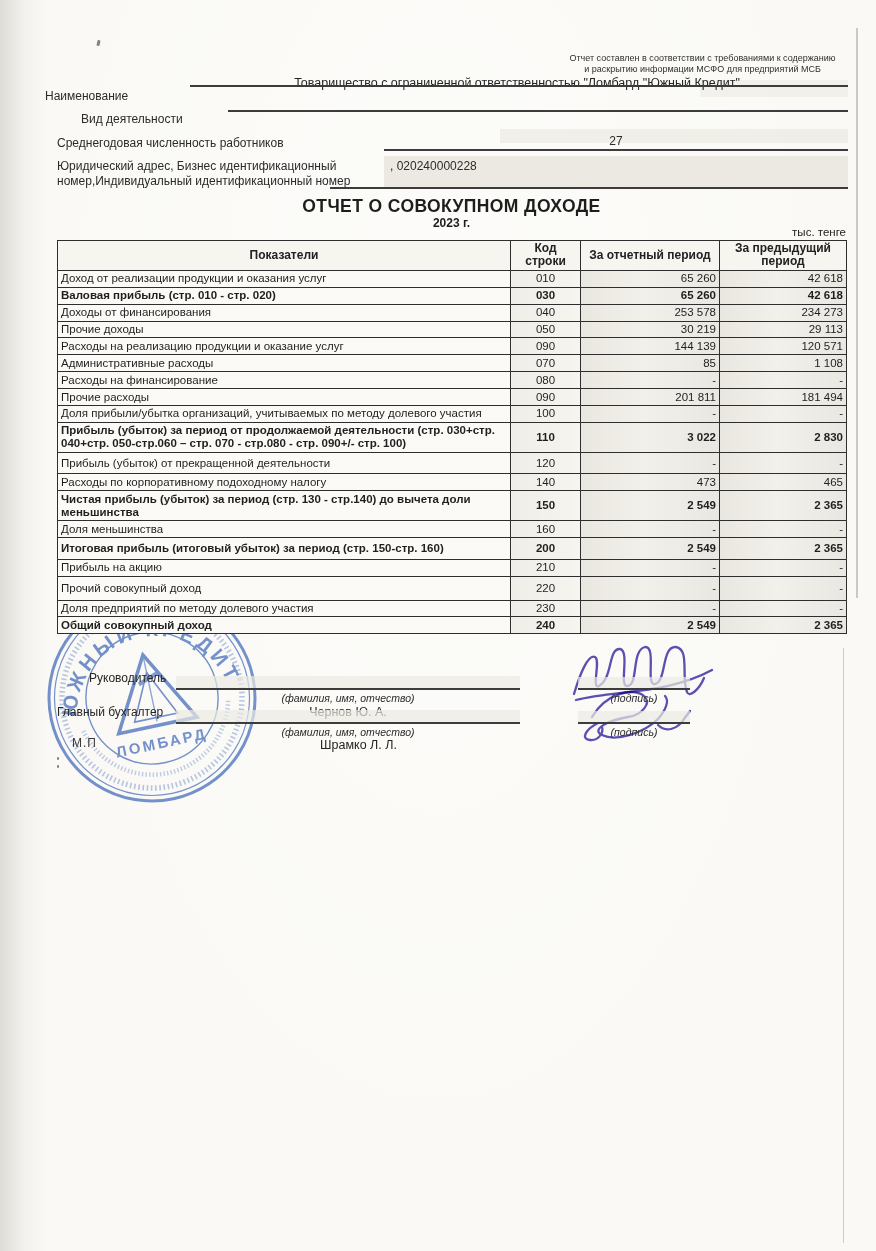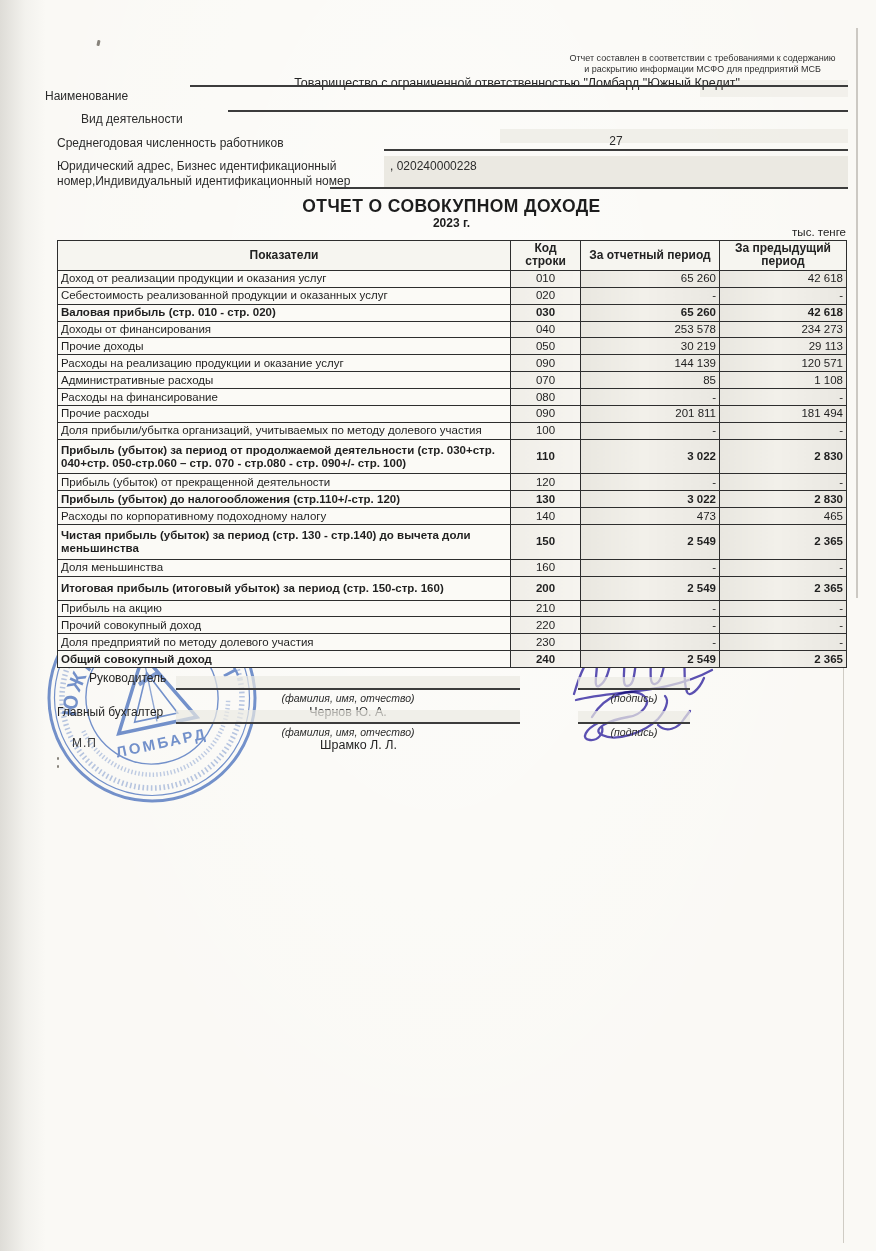--- a/index.html
+++ b/index.html
@@ -139,26 +139,20 @@
           <th>За предыдущий период</th>
         </tr>
       </thead>
       <tbody>
           <tr>
             <td class="c-label">Доход от реализации продукции и оказания услуг</td>
             <td class="c-code">010</td>
             <td class="c-val">65 260</td>
             <td class="c-val">42 618</td>
           </tr>
-          <tr>
-            <td class="c-label">Себестоимость реализованной продукции и оказанных услуг</td>
-            <td class="c-code">020</td>
-            <td class="c-val">-</td>
-            <td class="c-val">-</td>
-          </tr>
           <tr class="bold">
             <td class="c-label">Валовая прибыль (стр. 010 - стр. 020)</td>
             <td class="c-code">030</td>
             <td class="c-val">65 260</td>
             <td class="c-val">42 618</td>
           </tr>
           <tr>
             <td class="c-label">Доходы от финансирования</td>
             <td class="c-code">040</td>
             <td class="c-val">253 578</td>
@@ -204,26 +198,20 @@
             <td class="c-label">Прибыль (убыток) за  период  от  продолжаемой деятельности (стр. 030+стр. 040+стр. 050-стр.060 – стр. 070 - стр.080 - стр. 090+/- стр. 100)</td>
             <td class="c-code">110</td>
             <td class="c-val">3 022</td>
             <td class="c-val">2 830</td>
           </tr>
           <tr>
             <td class="c-label">Прибыль (убыток) от прекращенной деятельности</td>
             <td class="c-code">120</td>
             <td class="c-val">-</td>
             <td class="c-val">-</td>
-          </tr>
-          <tr class="bold">
-            <td class="c-label">Прибыль (убыток) до налогообложения  (стр.110+/-стр. 120)</td>
-            <td class="c-code">130</td>
-            <td class="c-val">3 022</td>
-            <td class="c-val">2 830</td>
           </tr>
           <tr>
             <td class="c-label">Расходы по корпоративному подоходному налогу</td>
             <td class="c-code">140</td>
             <td class="c-val">473</td>
             <td class="c-val">465</td>
           </tr>
           <tr class="bold">
             <td class="c-label">Чистая прибыль (убыток) за период (стр. 130 - стр.140) до вычета доли меньшинства</td>
             <td class="c-code">150</td>

